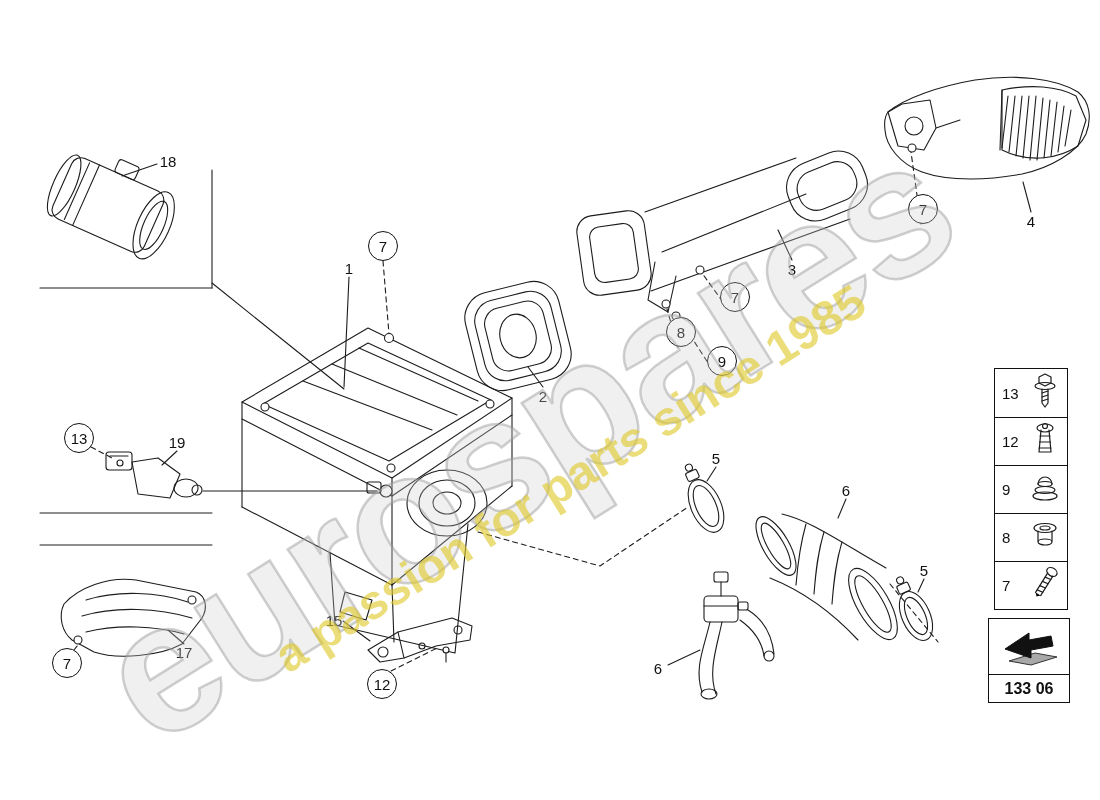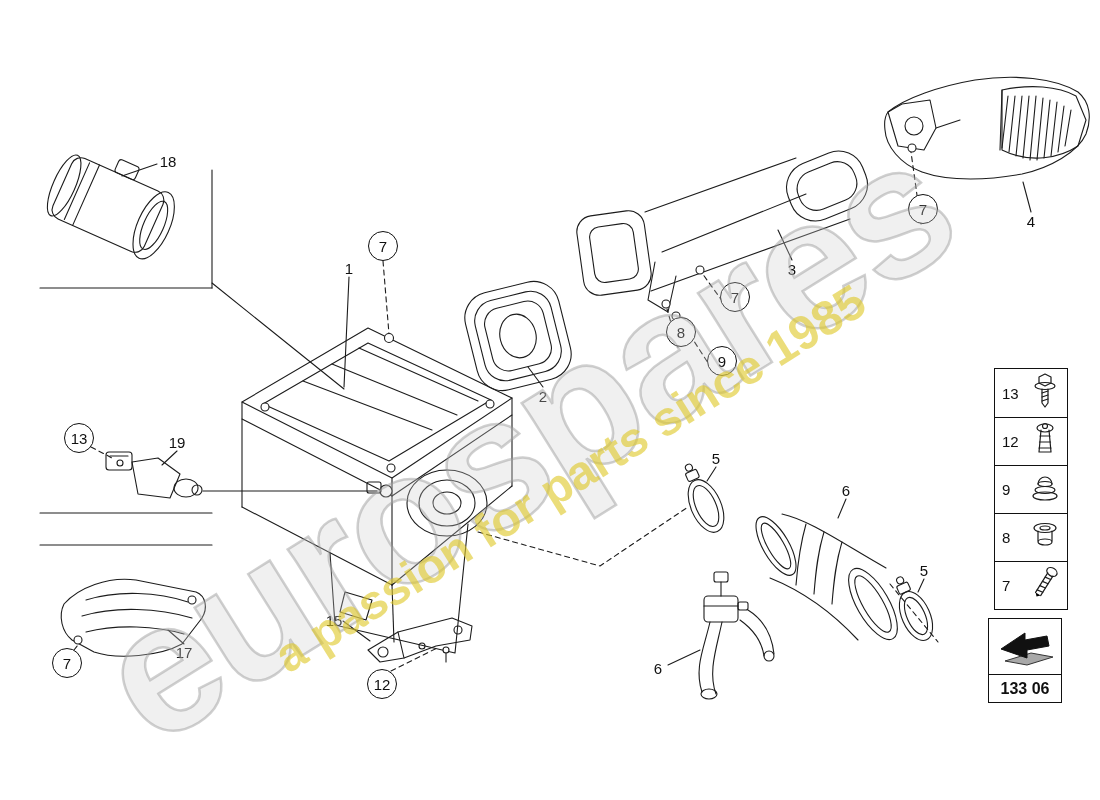--- a/index.html
+++ b/index.html
@@ -31,21 +31,21 @@
   .legend { position:absolute; left:994px; top:368px; width:74px; border:1px solid #111;
             background:#fff; z-index:4; }
   .legend-cell { height:48px; border-top:1px solid #111; display:flex; align-items:center;
             justify-content:space-between; padding:0 7px; }
   .legend-cell:first-child { border-top:none; }
   .legend-num { font-size:15px; color:#101010; }
   .legend-icon svg line, .legend-icon svg path, .legend-icon svg circle,
   .legend-icon svg ellipse, .legend-icon svg polygon {
             stroke:#1c1c1c; fill:none; stroke-width:1.2; stroke-linecap:round; stroke-linejoin:round; }
 
-  .code-box { position:absolute; left:988px; top:618px; width:74px; border:1px solid #111;
+  .code-box { position:absolute; left:988px; top:618px; width:82px; border:1px solid #111;
             background:#fff; z-index:4; }
   .code-icon { height:56px; border-bottom:1px solid #111; display:flex; align-items:center; justify-content:center; }
   .code-label { height:27px; display:flex; align-items:center; justify-content:center;
             font-weight:bold; font-size:16px; color:#101010; }
 </style>
 </head>
 <body>
 
 <div class="stage">
 

